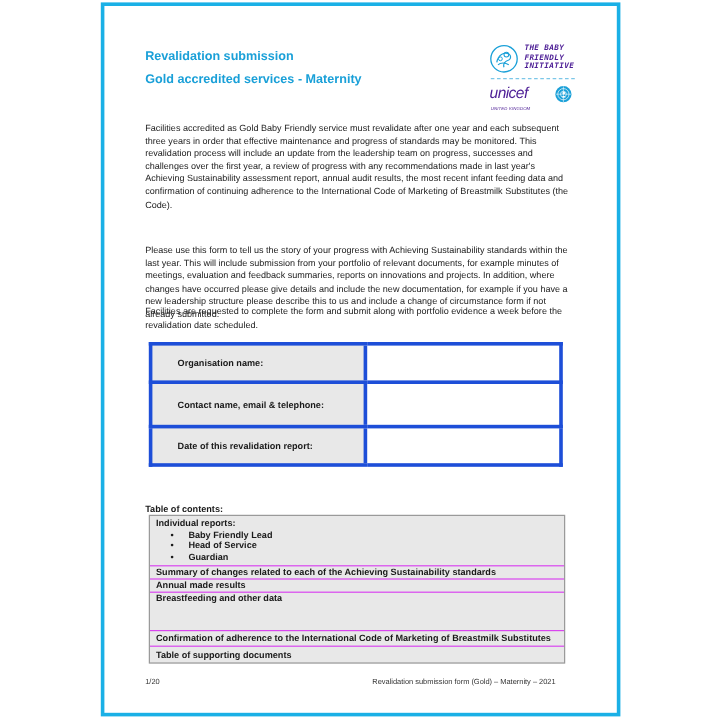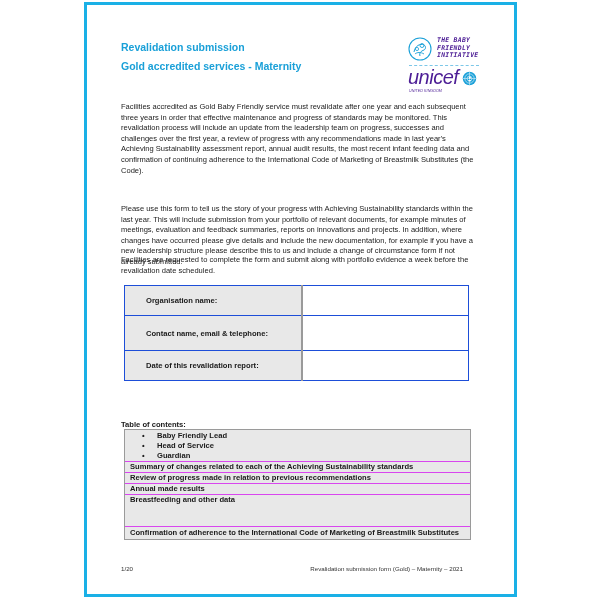--- a/index.html
+++ b/index.html
@@ -67,21 +67,21 @@
       left: 2px;
       top: 30px;
       width: 70px;
       border-top: 1px dashed #7cc7e8;
     }
     .unicef-word {
       position: absolute;
       left: 1px;
       top: 34px;
       font-family: "Liberation Sans", sans-serif;
-      font-size: 20px;
+      font-size: 13px;
       letter-spacing: -0.5px;
       line-height: 17px;
     }
     .unicef-globe {
       position: absolute;
       left: 55px;
       top: 36px;
       width: 15px;
       height: 15px;
     }
@@ -109,21 +109,21 @@
     .form-table {
       position: absolute;
       left: 124px;
       top: 285px;
       width: 345px;
       border-collapse: collapse;
       font-size: 7.6px;
       font-weight: bold;
     }
     .form-table td {
-      border: 1px solid #1d4ed8;
+      border: 3px solid #1d4ed8;
       padding: 0 21px;
       vertical-align: middle;
       margin-top: 39px;
     }
     .form-table td.label {
       width: 134px;
       background: #e8e8e8;
       border-right: 2px solid #9a9a9a;
     }
     .form-table td.value {
@@ -248,36 +248,37 @@
     <td class="label">Date of this revalidation report:</td>
     <td class="value"></td>
   </tr>
 </tbody>
   </table>
 
 <div class="toc-heading">Table of contents:</div>
 
 <div class="toc-box">
   <div class="toc-row first">
+    <div>Individual reports:</div>
     <ul class="toc-sub">
       <li>
         <span class="bullet">•</span>
         <span>Baby Friendly Lead</span>
       </li>
       <li>
         <span class="bullet">•</span>
         <span>Head of Service</span>
       </li>
       <li>
         <span class="bullet">•</span>
         <span>Guardian</span>
       </li>
     </ul>
   </div>
   <div class="toc-row">Summary of changes related to each of the Achieving Sustainability standards</div>
-  <div class="toc-row">Review of progress made in relation to previous recommendations</div>
   <div class="toc-row">Annual made results</div>
   <div class="toc-row">Breastfeeding and other data</div>
   <div class="toc-row tall">Confirmation of adherence to the International Code of Marketing of Breastmilk Substitutes</div>
+  <div class="toc-row last">Table of supporting documents</div>
 </div>
 
 <div class="footer-page">1/20</div>
 <div class="footer-title">Revalidation submission form (Gold) – Maternity – 2021</div>
 
 </body></html>

